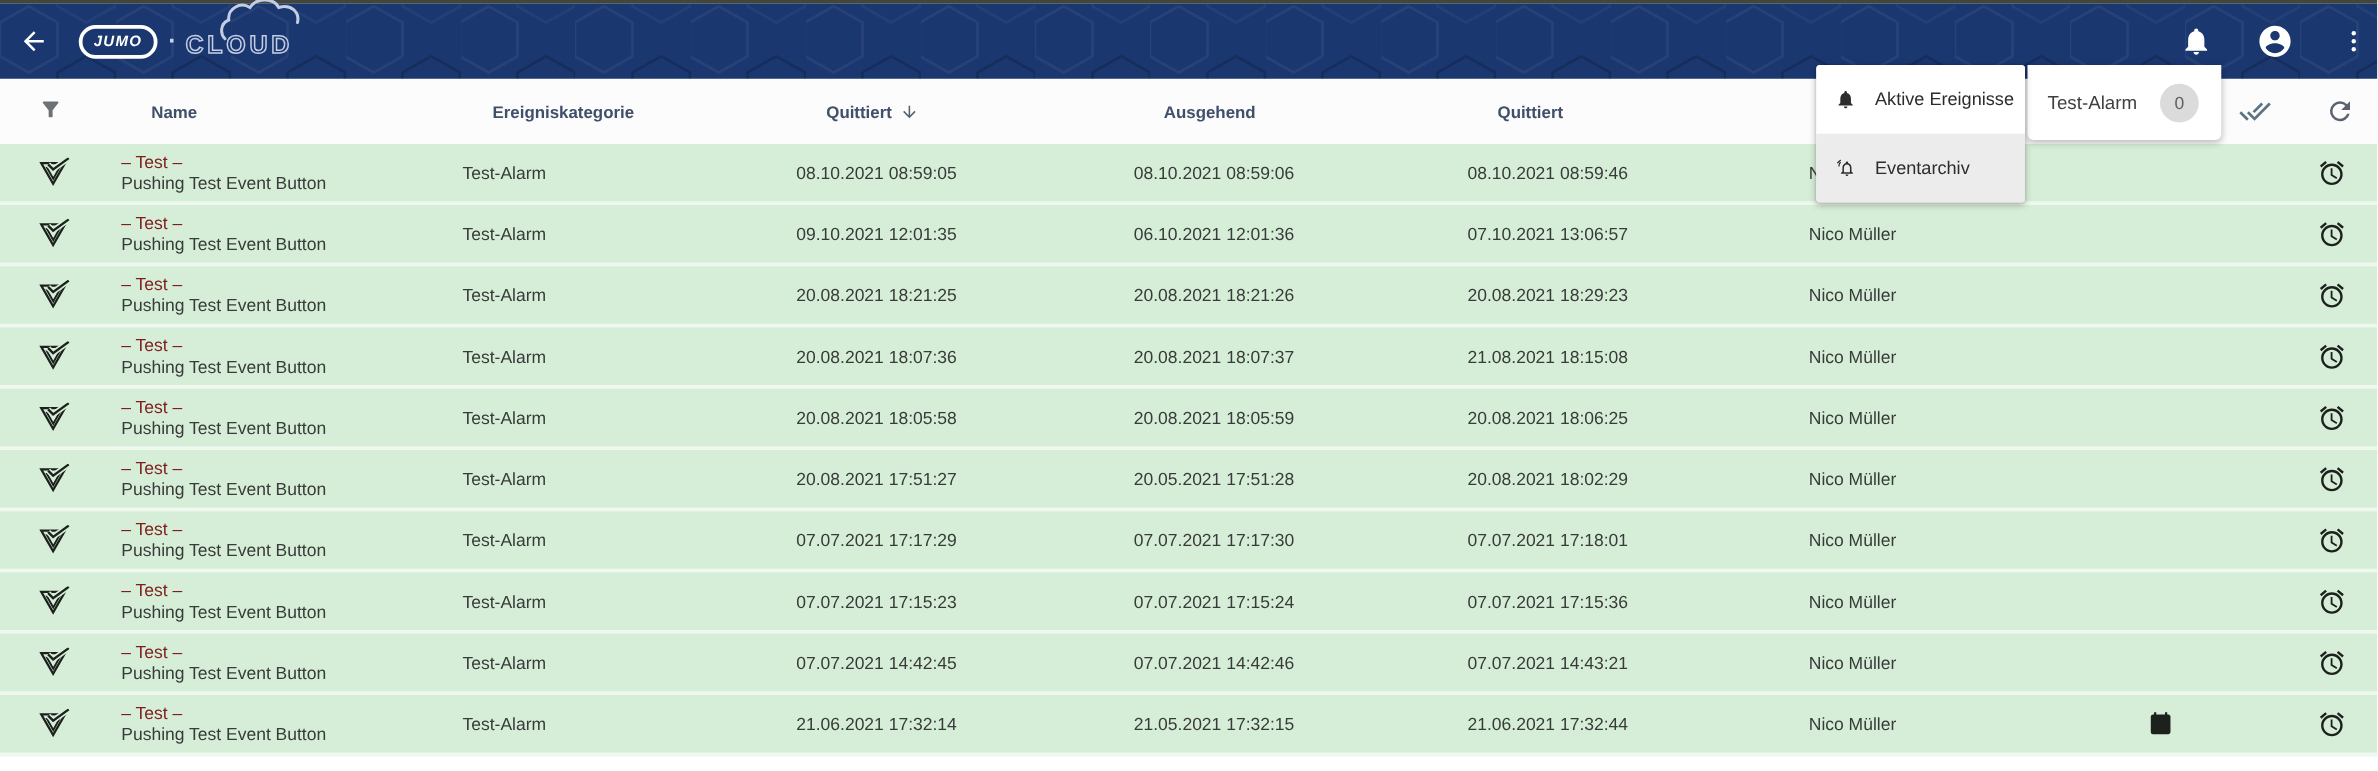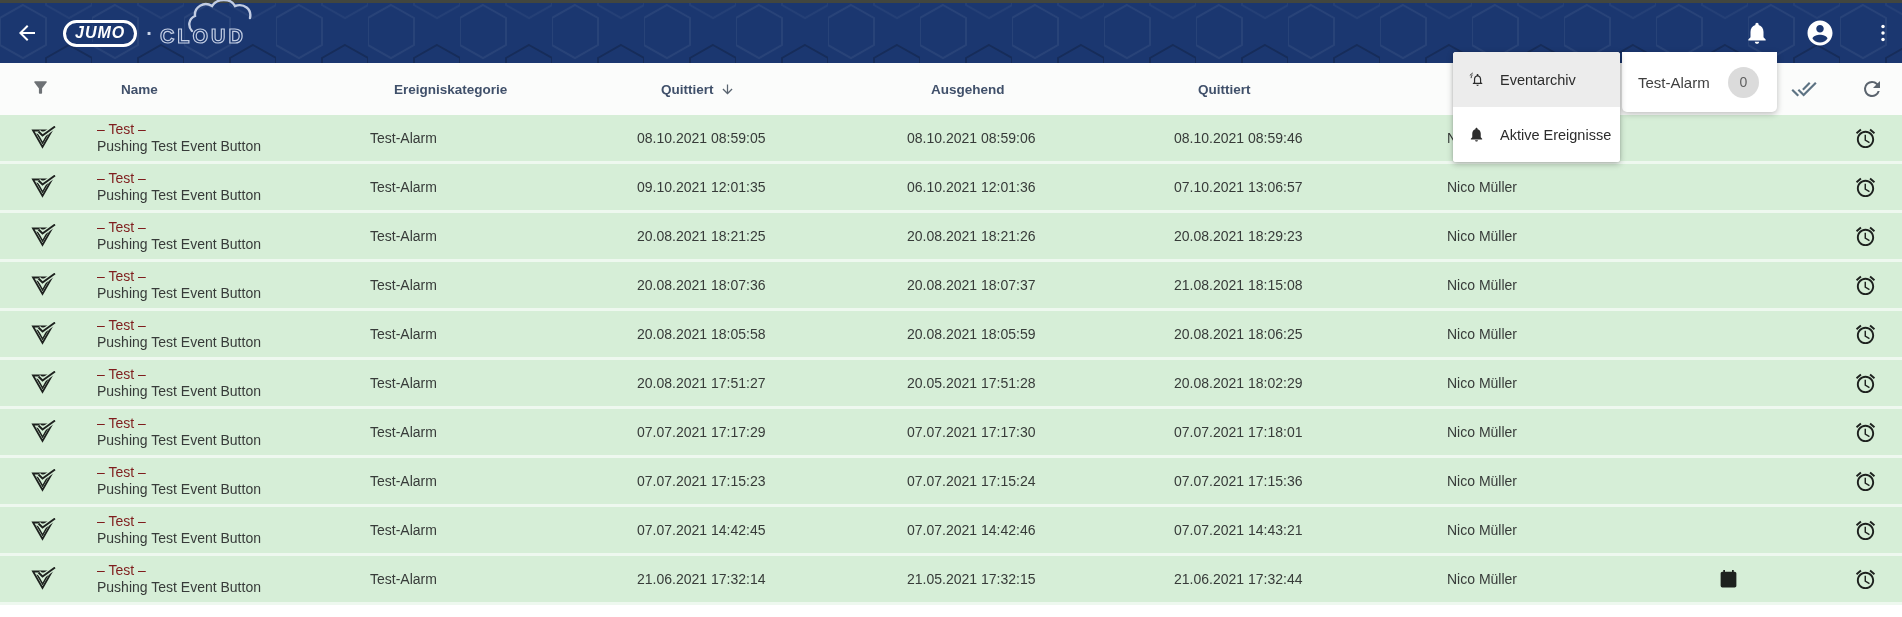--- a/index.html
+++ b/index.html
@@ -10,21 +10,21 @@
   
   .top-strip { position:absolute; left:0; top:0; width:100%; height:3px; background:#42463f; }
 
   
   .navbar { position:absolute; left:0; top:3px; width:100%; height:60px; background:#1b3770; z-index:5; }
   .navbar .hexbg { position:absolute; inset:0; width:100%; height:100%; }
   .nav-left { position:absolute; left:0; top:0; height:100%; display:flex; align-items:center; }
   .back-btn { width:44px; height:44px; margin-left:5px; display:flex; align-items:center; justify-content:center; cursor:pointer; }
   .logo-wrap { display:flex; align-items:center; margin-left:14px; }
   .jumo-pill { border:3px solid #ffffff; border-radius:14px; padding:1px 9px 2px 9px; box-shadow:0 0 0 2px #1b3770 inset; }
-  .jumo-pill span { color:#ffffff; font-weight:800; font-style:italic; font-size:16px; letter-spacing:1px;text-align:center; }
+  .jumo-pill span { color:#ffffff; font-weight:800; font-style:italic; font-size:12px; letter-spacing:1px;text-align:center; }
   .brand-dot { color:#c9d4e8; font-size:20px; font-weight:700; margin:0 7px 0 9px; }
   .cloud-word { position:relative; margin-top:6px; }
   .cloud-word .cloud-svg { position:absolute; left:26px; top:-26px; }
   .cloud-word span { color:transparent; -webkit-text-stroke:1.2px #c2cde3; font-size:20px; font-weight:700; letter-spacing:3px; font-family:"Liberation Sans", sans-serif; }
   .nav-icon-btn { width:44px; height:44px; display:flex; align-items:center; justify-content:center; cursor:pointer; }
   .nav-icon-btn.bell   { position:absolute; left:1735px; top:8px; }
   .nav-icon-btn.acct   { position:absolute; left:1798px; top:8px; }
   .nav-icon-btn.kebab  { position:absolute; left:1861px; top:8px; }
 
   
@@ -535,33 +535,33 @@
             <svg width="23" height="23" viewBox="0 0 24 24">
               <path d="M22 5.72l-4.6-3.86-1.29 1.53 4.6 3.86L22 5.72zM7.88 3.39L6.6 1.86 2 5.71l1.29 1.53 4.59-3.85zM12.5 8H11v6l4.75 2.85.75-1.23-4-2.37V8zM12 4c-4.97 0-9 4.03-9 9s4.02 9 9 9c4.97 0 9-4.03 9-9s-4.03-9-9-9zm0 16c-3.87 0-7-3.13-7-7s3.13-7 7-7 7 3.13 7 7-3.13 7-7 7z" fill="#1d211e"></path>
             </svg>
           </span>
         </div>
       </div>
     </div>
   </div>
 
   <div class="menu-panel">
+    <div class="menu-item">
+      <svg width="17" height="17" viewBox="0 0 24 24">
+        <path d="M12 22c1.1 0 2-.9 2-2h-4c0 1.1.9 2 2 2zm6-6v-5c0-3.07-1.63-5.64-4.5-6.32V4c0-.83-.67-1.5-1.5-1.5s-1.5.67-1.5 1.5v.68C7.64 5.36 6 7.92 6 11v5l-2 2v1h16v-1l-2-2z" fill="#2c2c2c"></path>
+      </svg>
+      <span>Aktive Ereignisse</span>
+    </div>
     <div class="menu-item highlight">
       <svg width="17" height="17" viewBox="0 0 24 24">
         <path d="M13.5 21c.9 0 1.7-.75 1.7-1.7h-3.4c0 .95.76 1.7 1.7 1.7zm5.1-5.1v-4.25c0-2.6-1.4-4.8-3.8-5.37v-.58c0-.7-.57-1.3-1.3-1.3s-1.3.6-1.3 1.3v.58c-2.43.57-3.8 2.76-3.8 5.37v4.25l-1.7 1.7v.85h13.6v-.85l-1.7-1.7zm-1.7.85h-6.8v-5.1c0-2.1 1.28-3.82 3.4-3.82s3.4 1.72 3.4 3.82v5.1z" fill="#2c2c2c"></path>
         <path d="M6.2 3.2 L3 5.9 M4.5 9.5 C4.5 8 5 6.7 6 5.7" fill="none" stroke="#2c2c2c" stroke-width="1.4" stroke-linecap="round"></path>
       </svg>
       <span>Eventarchiv</span>
     </div>
-    <div class="menu-item">
-      <svg width="17" height="17" viewBox="0 0 24 24">
-        <path d="M12 22c1.1 0 2-.9 2-2h-4c0 1.1.9 2 2 2zm6-6v-5c0-3.07-1.63-5.64-4.5-6.32V4c0-.83-.67-1.5-1.5-1.5s-1.5.67-1.5 1.5v.68C7.64 5.36 6 7.92 6 11v5l-2 2v1h16v-1l-2-2z" fill="#2c2c2c"></path>
-      </svg>
-      <span>Aktive Ereignisse</span>
-    </div>
   </div>
 
   <div class="chip-panel">
     <span class="chip-label">Test-Alarm</span>
     <span class="chip-badge">0</span>
   </div>
 
 </div>
 
 </body></html>

